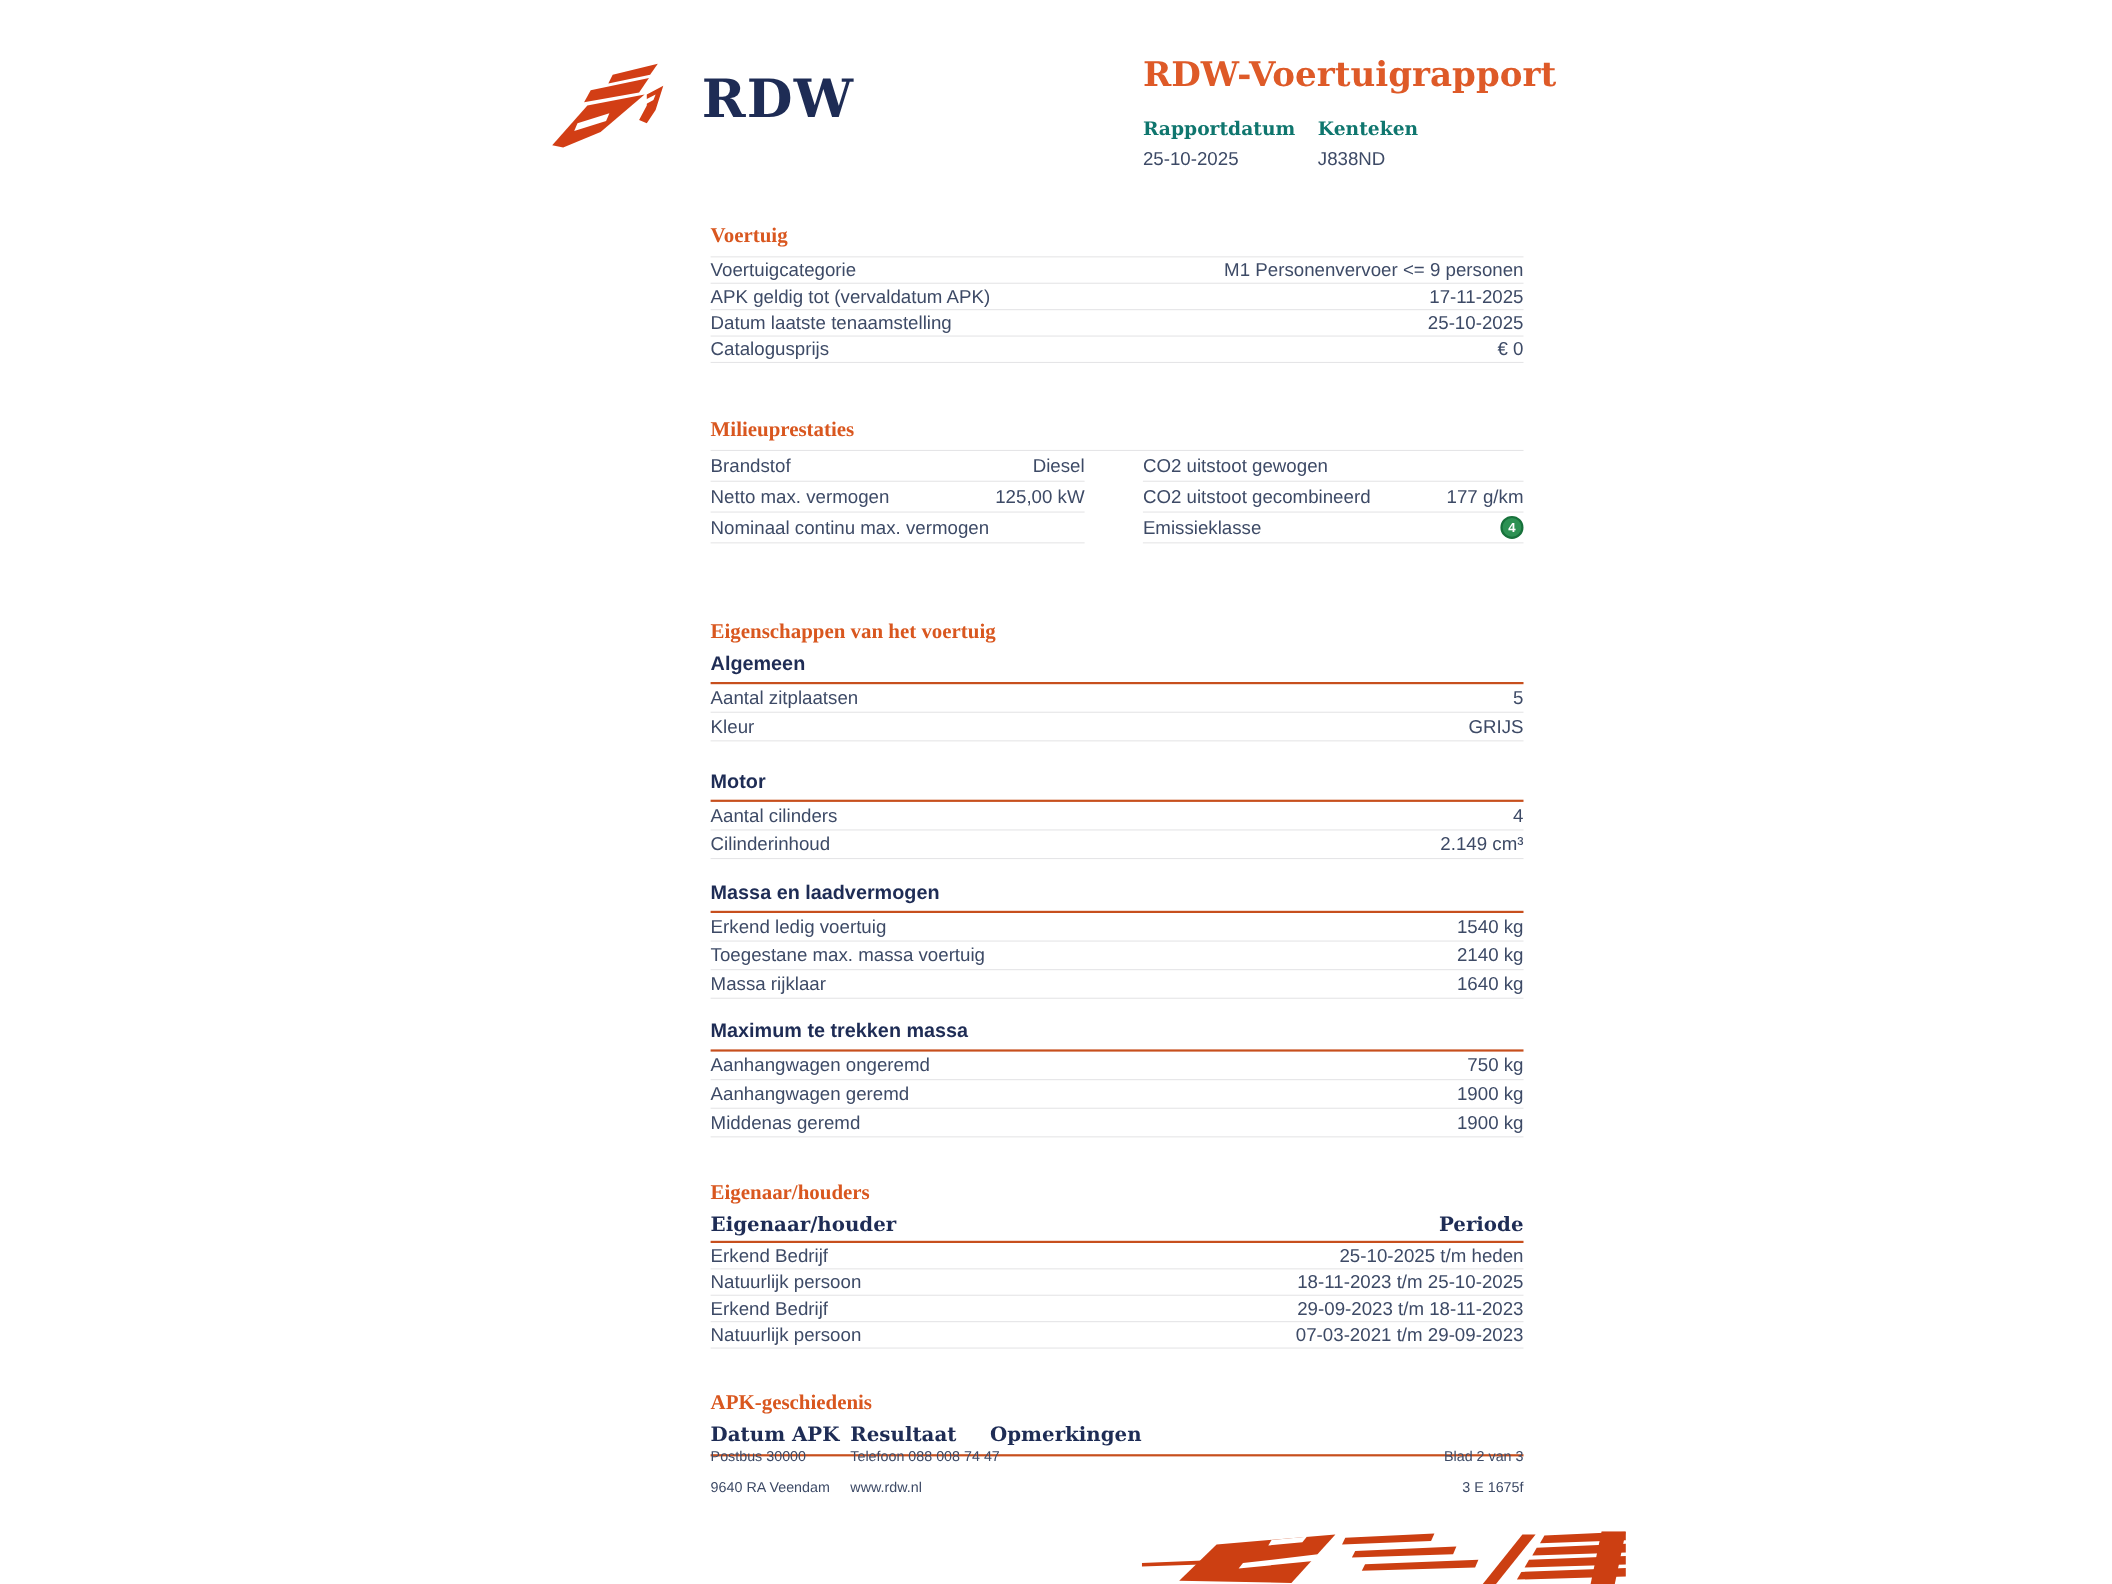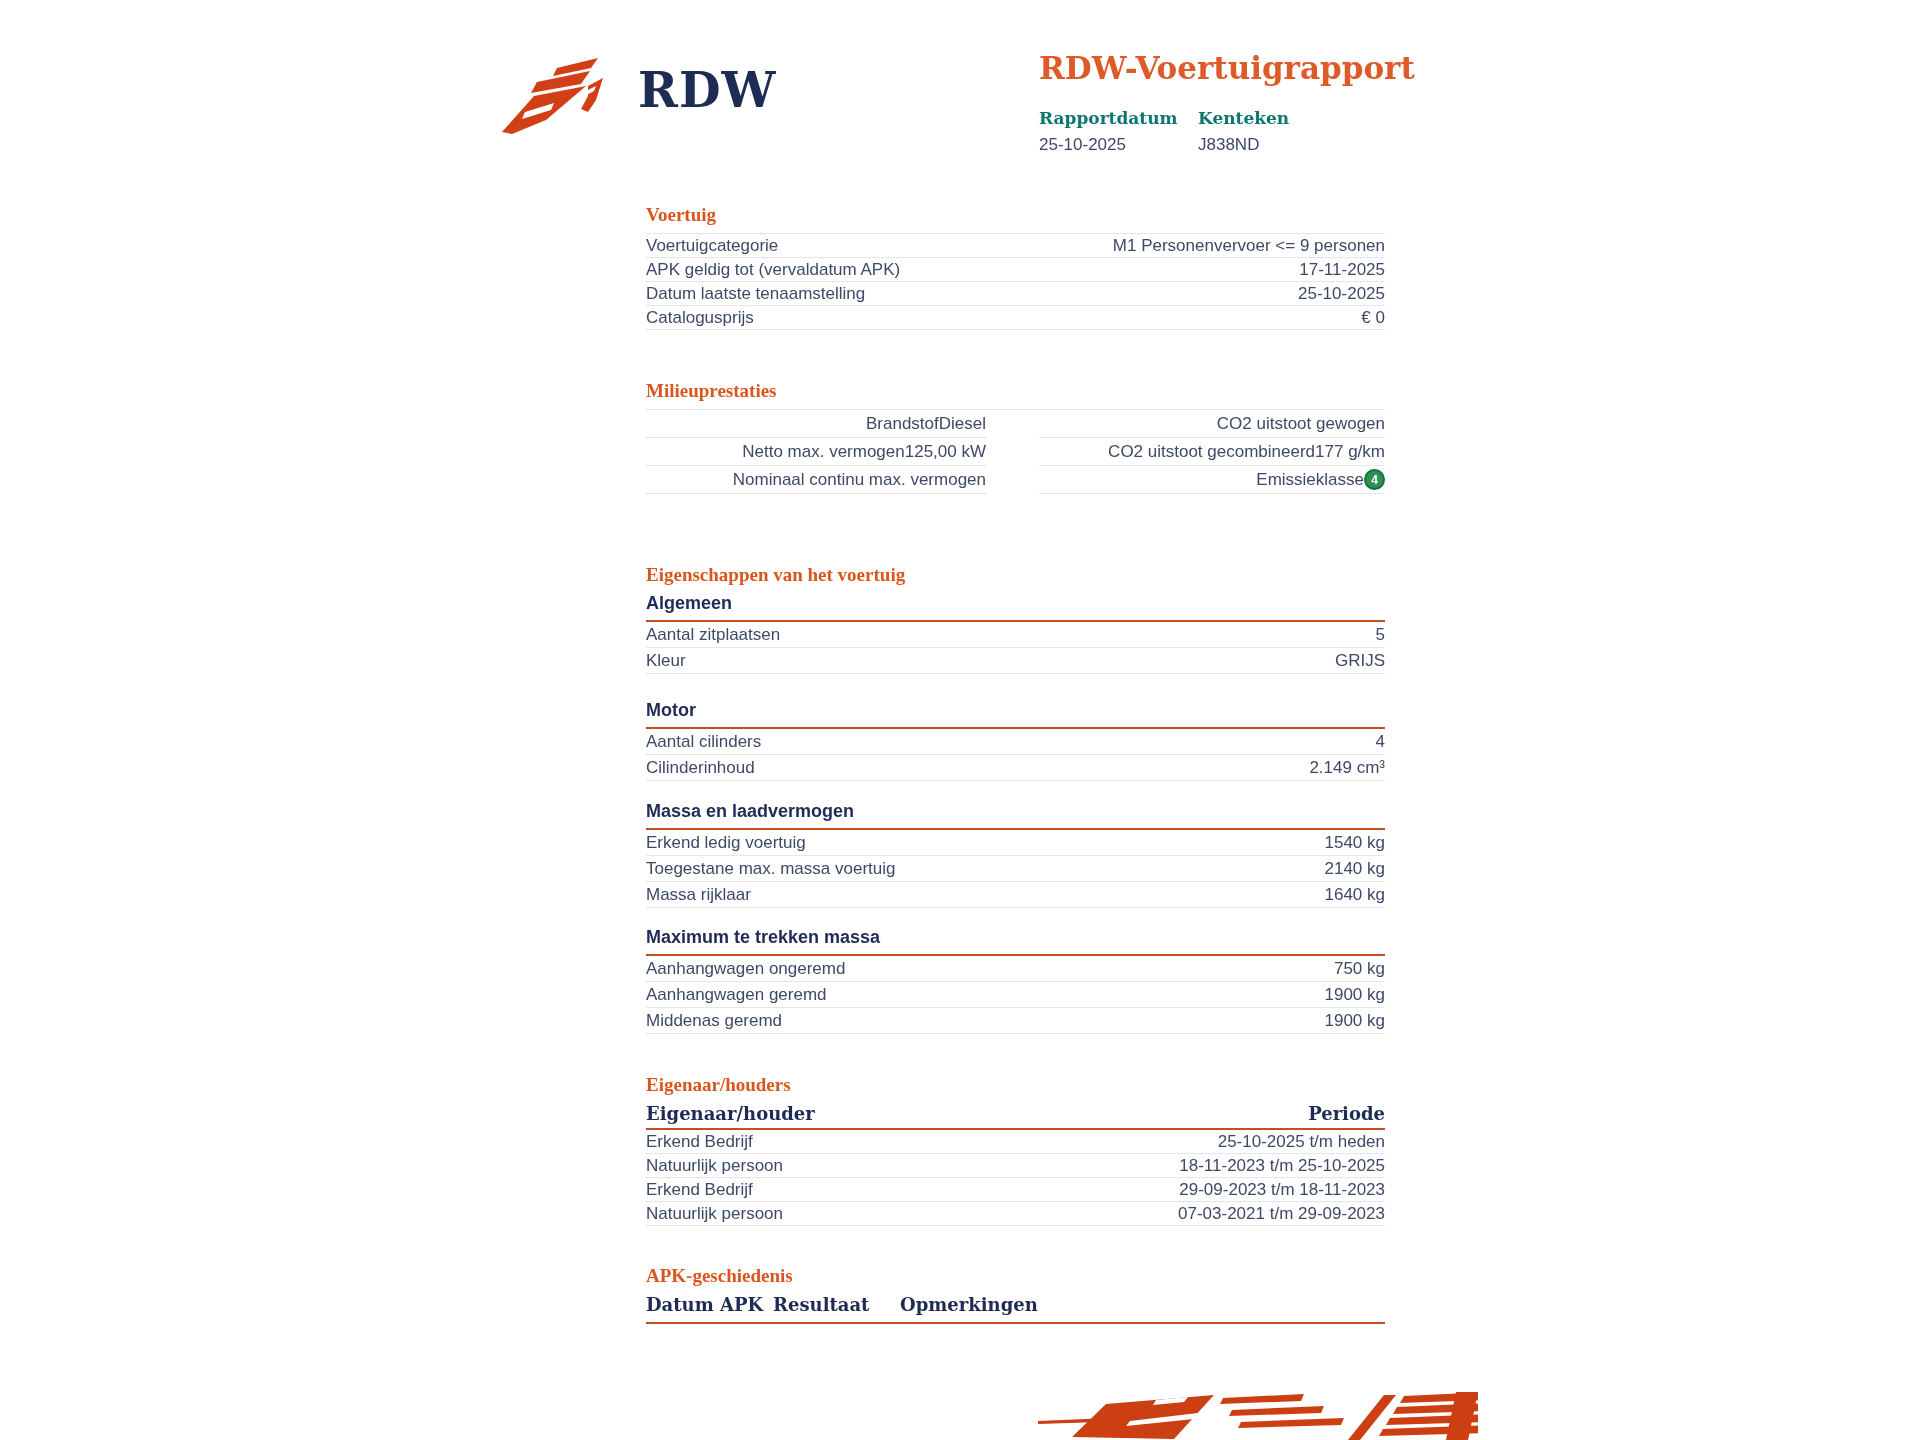--- a/index.html
+++ b/index.html
@@ -34,21 +34,21 @@
   .section-title {
     font-family: Liberation Serif, serif; font-weight: bold;
     font-size: 19px; color: #D9571F; margin-bottom: 7px;
   }
   .kv-table { width: 100%; }
   .kv-table.line-top { border-top: 1px solid #E5E5E7; }
   .kv-row {
     display: flex; justify-content: space-between; align-items: center;
     height: 24px; border-bottom: 1px solid #E5E5E7; font-size: 17px;
   }
-  .kv-row.tall { height: 28px; justify-content: flex-end; }
+  .kv-row.tall { height: 28px; }
   .kv-label { white-space: nowrap; }
   .kv-value { white-space: nowrap; text-align: right; }
 
   .sec-voertuig { margin-top: 4px; }
   .sec-milieu { margin-top: 50px; }
   .milieu-grid { display: grid; grid-template-columns: 340px 346px; column-gap: 53px;
     border-top: 1px solid #E5E5E7; }
 
   .badge {
     display: inline-flex; align-items: center; justify-content: center;
@@ -303,20 +303,28 @@
         <span>Resultaat</span>
         <span>Opmerkingen</span>
       </div>
       <div class="kv-table">
         
       </div>
     </div>
 
   </div>
 
+  <div class="footer">
+    <span>Postbus 30000</span>
+    <span>Telefoon 088 008 74 47</span>
+    <span class="right">Blad 2 van 3</span>
+    <span>9640 RA Veendam</span>
+    <span>www.rdw.nl</span>
+    <span class="right">3 E 1675f</span>
+  </div>
 
   <svg class="bottom-graphic" viewBox="0 0 440 48" xmlns="http://www.w3.org/2000/svg">
     <polygon points="0,29 95,25 94,29 0,32" fill="#CC3F12"></polygon>
     <polygon points="68,12 176,3 136,47 34,45" fill="#CC3F12"></polygon>
     <polygon points="92,29 160,21 156,27 88,34" fill="#ffffff"></polygon>
     <polygon points="118,8 150,5 146,10 115,13" fill="#ffffff"></polygon>
     <polygon points="185,6 266,2 263,9 182,12" fill="#CC3F12"></polygon>
     <polygon points="194,18 286,14 283,21 191,24" fill="#CC3F12"></polygon>
     <polygon points="203,30 306,26 303,33 200,36" fill="#CC3F12"></polygon>
     <polygon points="310,48 346,3 358,3 322,48" fill="#CC3F12"></polygon>

